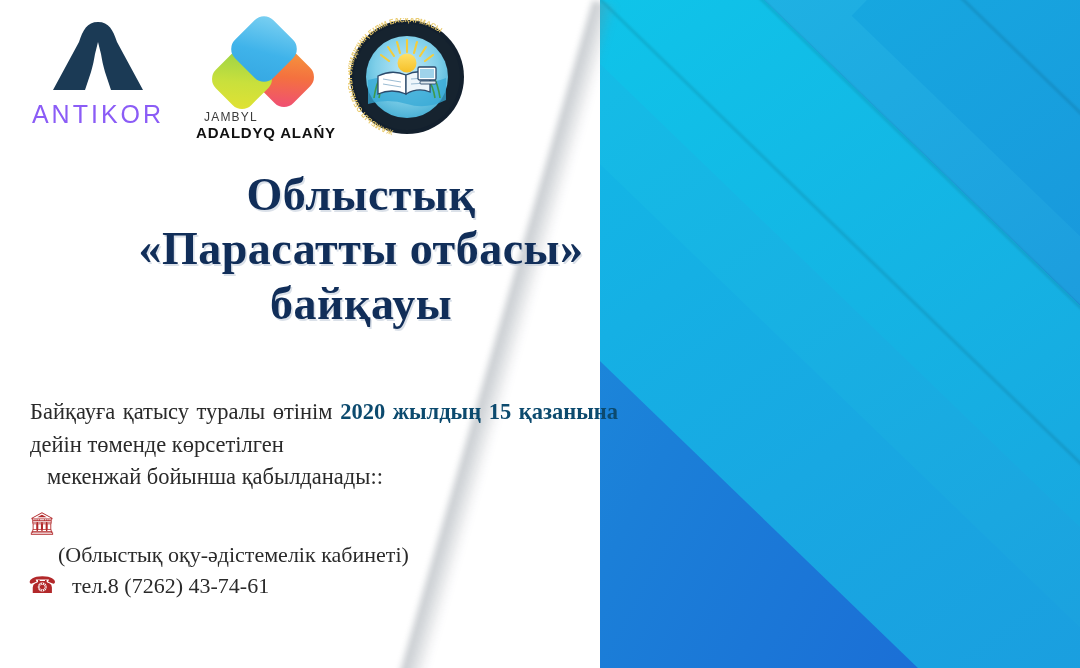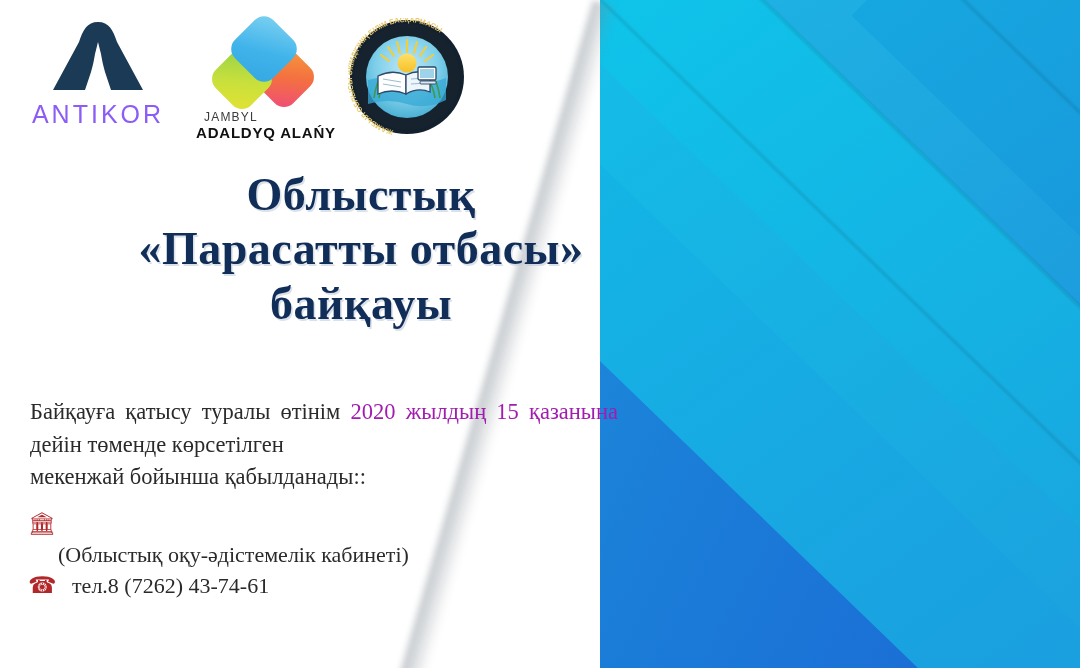--- a/index.html
+++ b/index.html
@@ -209,25 +209,26 @@
     left: 30px;
     top: 396px;
     width: 588px;
     font-size: 22.5px;
     line-height: 1.45;
     color: #2a2a2a;
     text-align: justify;
     text-justify: inter-word;
   }
   .body-text .hl {
-    color: #a21caf;
-    font-weight: normal;
+    color: #0c4a6e;
+    font-weight: bold;
   }
   .body-text .lastline {
     text-align: left;
+    margin-left: 17px;
   }
 
   
   .address {
     position: absolute;
     left: 28px;
     top: 508px;
     width: 560px;
     font-size: 22px;
     line-height: 1.42;

